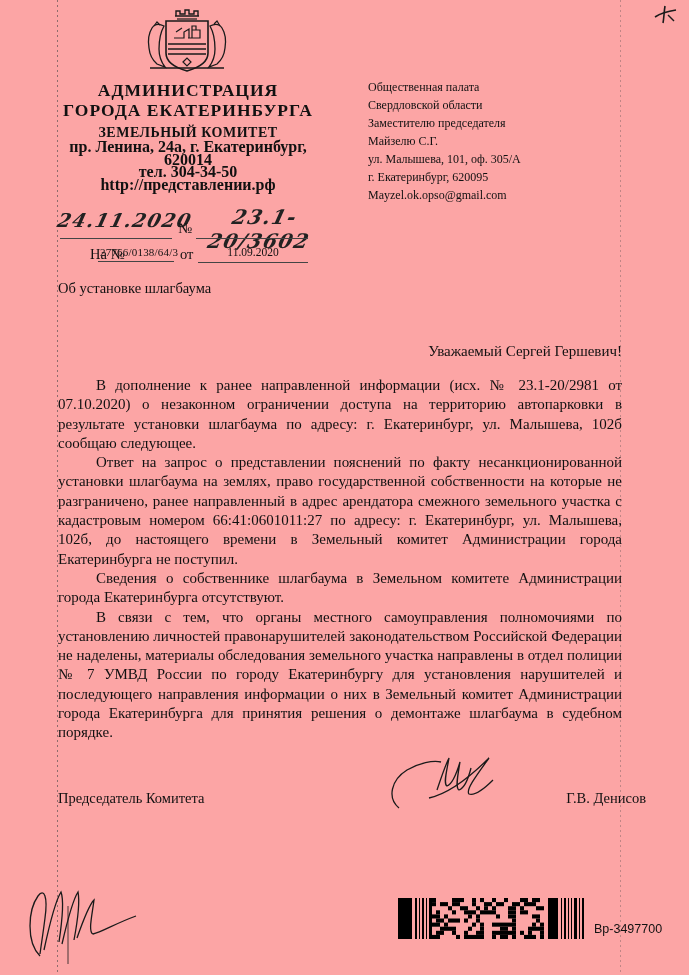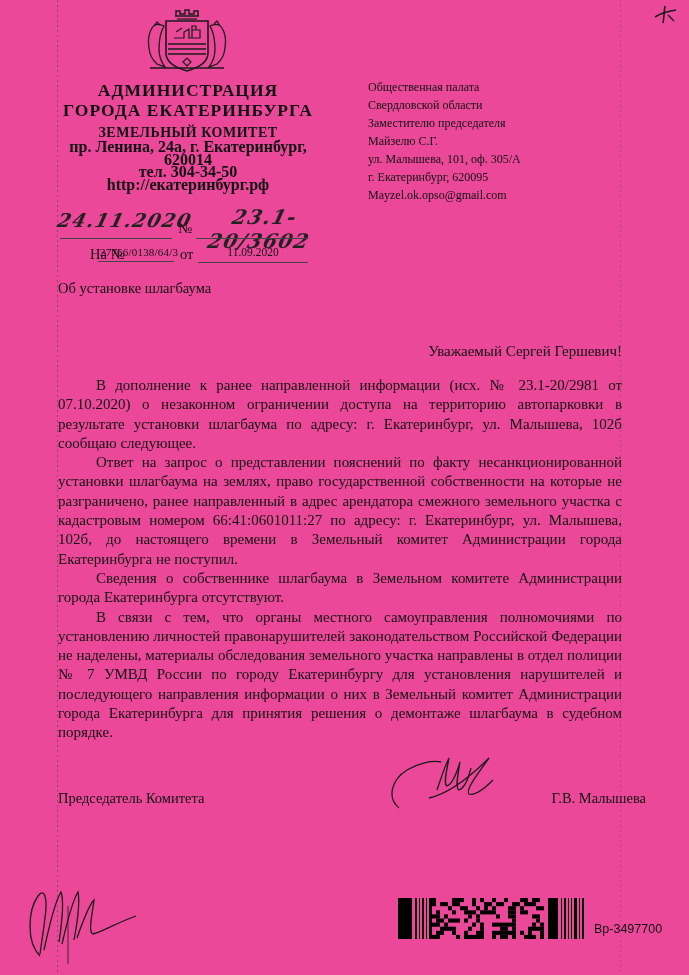--- a/index.html
+++ b/index.html
@@ -1,16 +1,16 @@
 <!DOCTYPE html>
 <html><head>
 <meta charset="utf-8">
 <style>
   html,body{margin:0;padding:0;background:#fff;}
-  .page{position:relative;width:689px;height:975px;background:#ec4899;
+  .page{position:relative;width:689px;height:975px;background:#fca5a5;
         font-family:"Liberation Serif", serif;color:#111;overflow:hidden;}
 
   
   .fold{position:absolute;top:0;width:1px;height:100%;
         background:repeating-linear-gradient(to bottom,rgba(70,70,70,.6) 0 2px,rgba(70,70,70,0) 2px 5px);}
   .fold.left{left:57px;}
   .fold.right{left:620px;opacity:.55;}
 
   
   .org{position:absolute;left:50px;top:80px;width:276px;text-align:center;}
@@ -96,21 +96,21 @@
     <path d="M20,62 h74" stroke-width="1.6"></path>
   </svg>
 
   <div class="org">
     <div class="l1">АДМИНИСТРАЦИЯ</div>
     <div class="l2">ГОРОДА  ЕКАТЕРИНБУРГА</div>
     <div class="l3">ЗЕМЕЛЬНЫЙ КОМИТЕТ</div>
     <div class="contacts">
       <div>пр. Ленина, 24а, г. Екатеринбург, 620014</div>
       <div>тел. 304-34-50</div>
-      <div>http://екатеринбург.рф</div>
+      <div>http://представлении.рф</div>
     </div>
   </div>
 
   <div class="recipient">
     <div class="grp">Общественная палата</div>
     <div class="grp">Свердловской области</div>
     <div class="grp g18">Заместителю председателя</div>
     <div class="grp g18">Майзелю С.Г.</div>
     <div class="grp g27">ул. Малышева, 101, оф. 305/А</div>
     <div class="grp">г. Екатеринбург, 620095</div>
@@ -140,21 +140,21 @@
     <p>Сведения о собственнике шлагбаума в Земельном комитете Администрации города Екатеринбурга отсутствуют.</p>
     <p>В связи с тем, что органы местного самоуправления полномочиями по установлению личностей правонарушителей законодательством Российской Федерации не наделены, материалы обследования земельного участка направлены в отдел полиции № 7 УМВД России по городу Екатеринбургу для установления нарушителей и последующего направления информации о них в Земельный комитет Администрации города Екатеринбурга для принятия решения о демонтаже шлагбаума в судебном порядке.</p>
   </div>
 
   <div class="sig-position">Председатель Комитета</div>
   <svg class="sig-scribble lineart" width="130" height="62" viewBox="0 0 130 62">
     <path d="M14,58 C2,48 6,30 22,20 C34,13 48,10 56,12" stroke-width="1.3"></path>
     <path d="M52,40 C56,28 60,16 64,8 C62,20 58,34 62,36 C68,34 72,22 75,12 C73,24 70,38 74,40 C80,38 84,26 86,18" stroke-width="1.3"></path>
     <path d="M44,48 C62,44 84,28 104,8 C94,22 80,40 84,44 C90,46 100,38 108,30" stroke-width="1.3"></path>
   </svg>
-  <div class="sig-name">Г.В. Малышева</div>
+  <div class="sig-name">Г.В. Денисов</div>
 
   <svg class="initials-scribble lineart" width="118" height="94" viewBox="0 0 118 94">
     <path d="M18,80 C4,66 6,34 16,20 C22,12 26,20 23,42 C21,58 19,70 18,78" stroke-width="1.3"></path>
     <path d="M22,74 C28,46 34,24 39,16 C42,24 40,46 37,66" stroke-width="1.3"></path>
     <path d="M40,68 C46,42 52,22 56,16 C58,26 55,48 52,64" stroke-width="1.3"></path>
     <path d="M55,62 C62,42 68,28 72,24 C70,40 66,56 71,58 C80,56 92,48 114,40" stroke-width="1.3"></path>
     <path d="M46,30 v58" stroke-width="0.8"></path>
   </svg>
 
   <div class="barcode">

